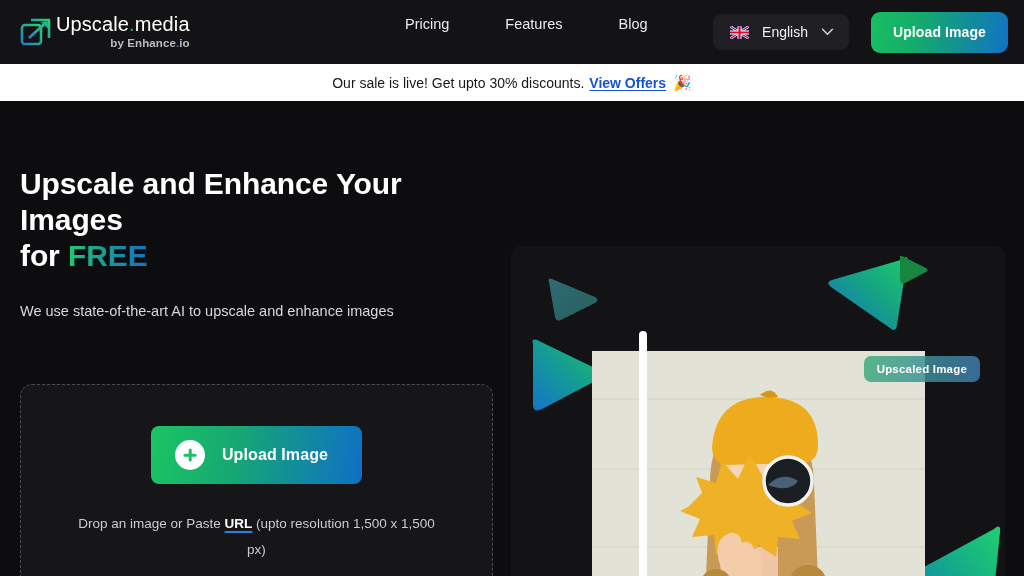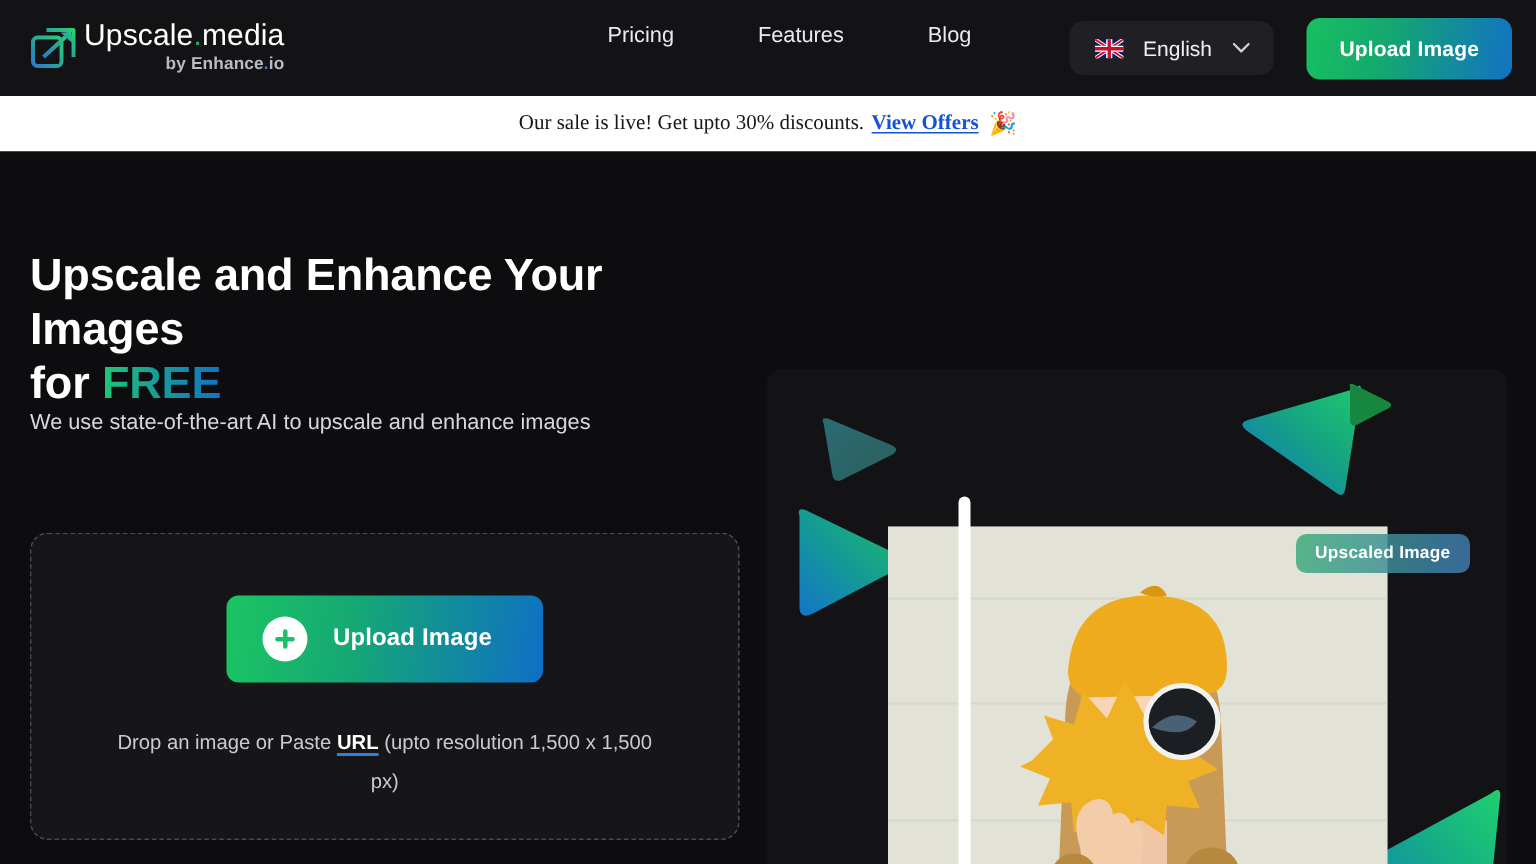--- a/index.html
+++ b/index.html
@@ -57,21 +57,21 @@
     color:#fff; border:none; border-radius:9px;
     font-size:14px; font-weight:700; letter-spacing:.1px;
     height:41px; padding:0 22px; cursor:pointer;
     font-family:"Liberation Sans", sans-serif;
   }
 
   
   .banner {
     height:37px; background:#ffffff;
     display:flex; align-items:center; justify-content:center;
-    gap:0; font-size:14px; color:#16171a;font-family:Liberation Serif, serif;
+    gap:0; font-size:14px; color:#16171a;
   }
   .banner-link {
     color:#1552d8; font-weight:700; text-decoration:underline;
     text-underline-offset:2px; margin-left:5px; cursor:pointer;
   }
   .banner-emoji { margin-left:7px; font-size:15px; }
 
   
   .hero {
     position:relative; height:575px; background:#0d0d0f;
@@ -81,21 +81,21 @@
   .headline {
     font-size:30px; font-weight:700; color:#ffffff;
     line-height:1.2; letter-spacing:-.1px;
   }
   .free {
     background:linear-gradient(90deg,#1ec876 0%,#1a9c96 45%,#1272c4 100%);
     -webkit-background-clip:text; background-clip:text;
     color:transparent;
   }
   .subline {
-    font-size:14.5px; color:#d6d8dc;
+    margin-top:29px; font-size:14.5px; color:#d6d8dc;
   }
 
   .dropzone {
     margin-top:65px; width:473px; height:205px;
     border:1px dashed #4b4d52; border-radius:12px;
     background:#161618;
     display:flex; flex-direction:column; align-items:center;
     padding-top:41px;
   }
   .upload-big {

